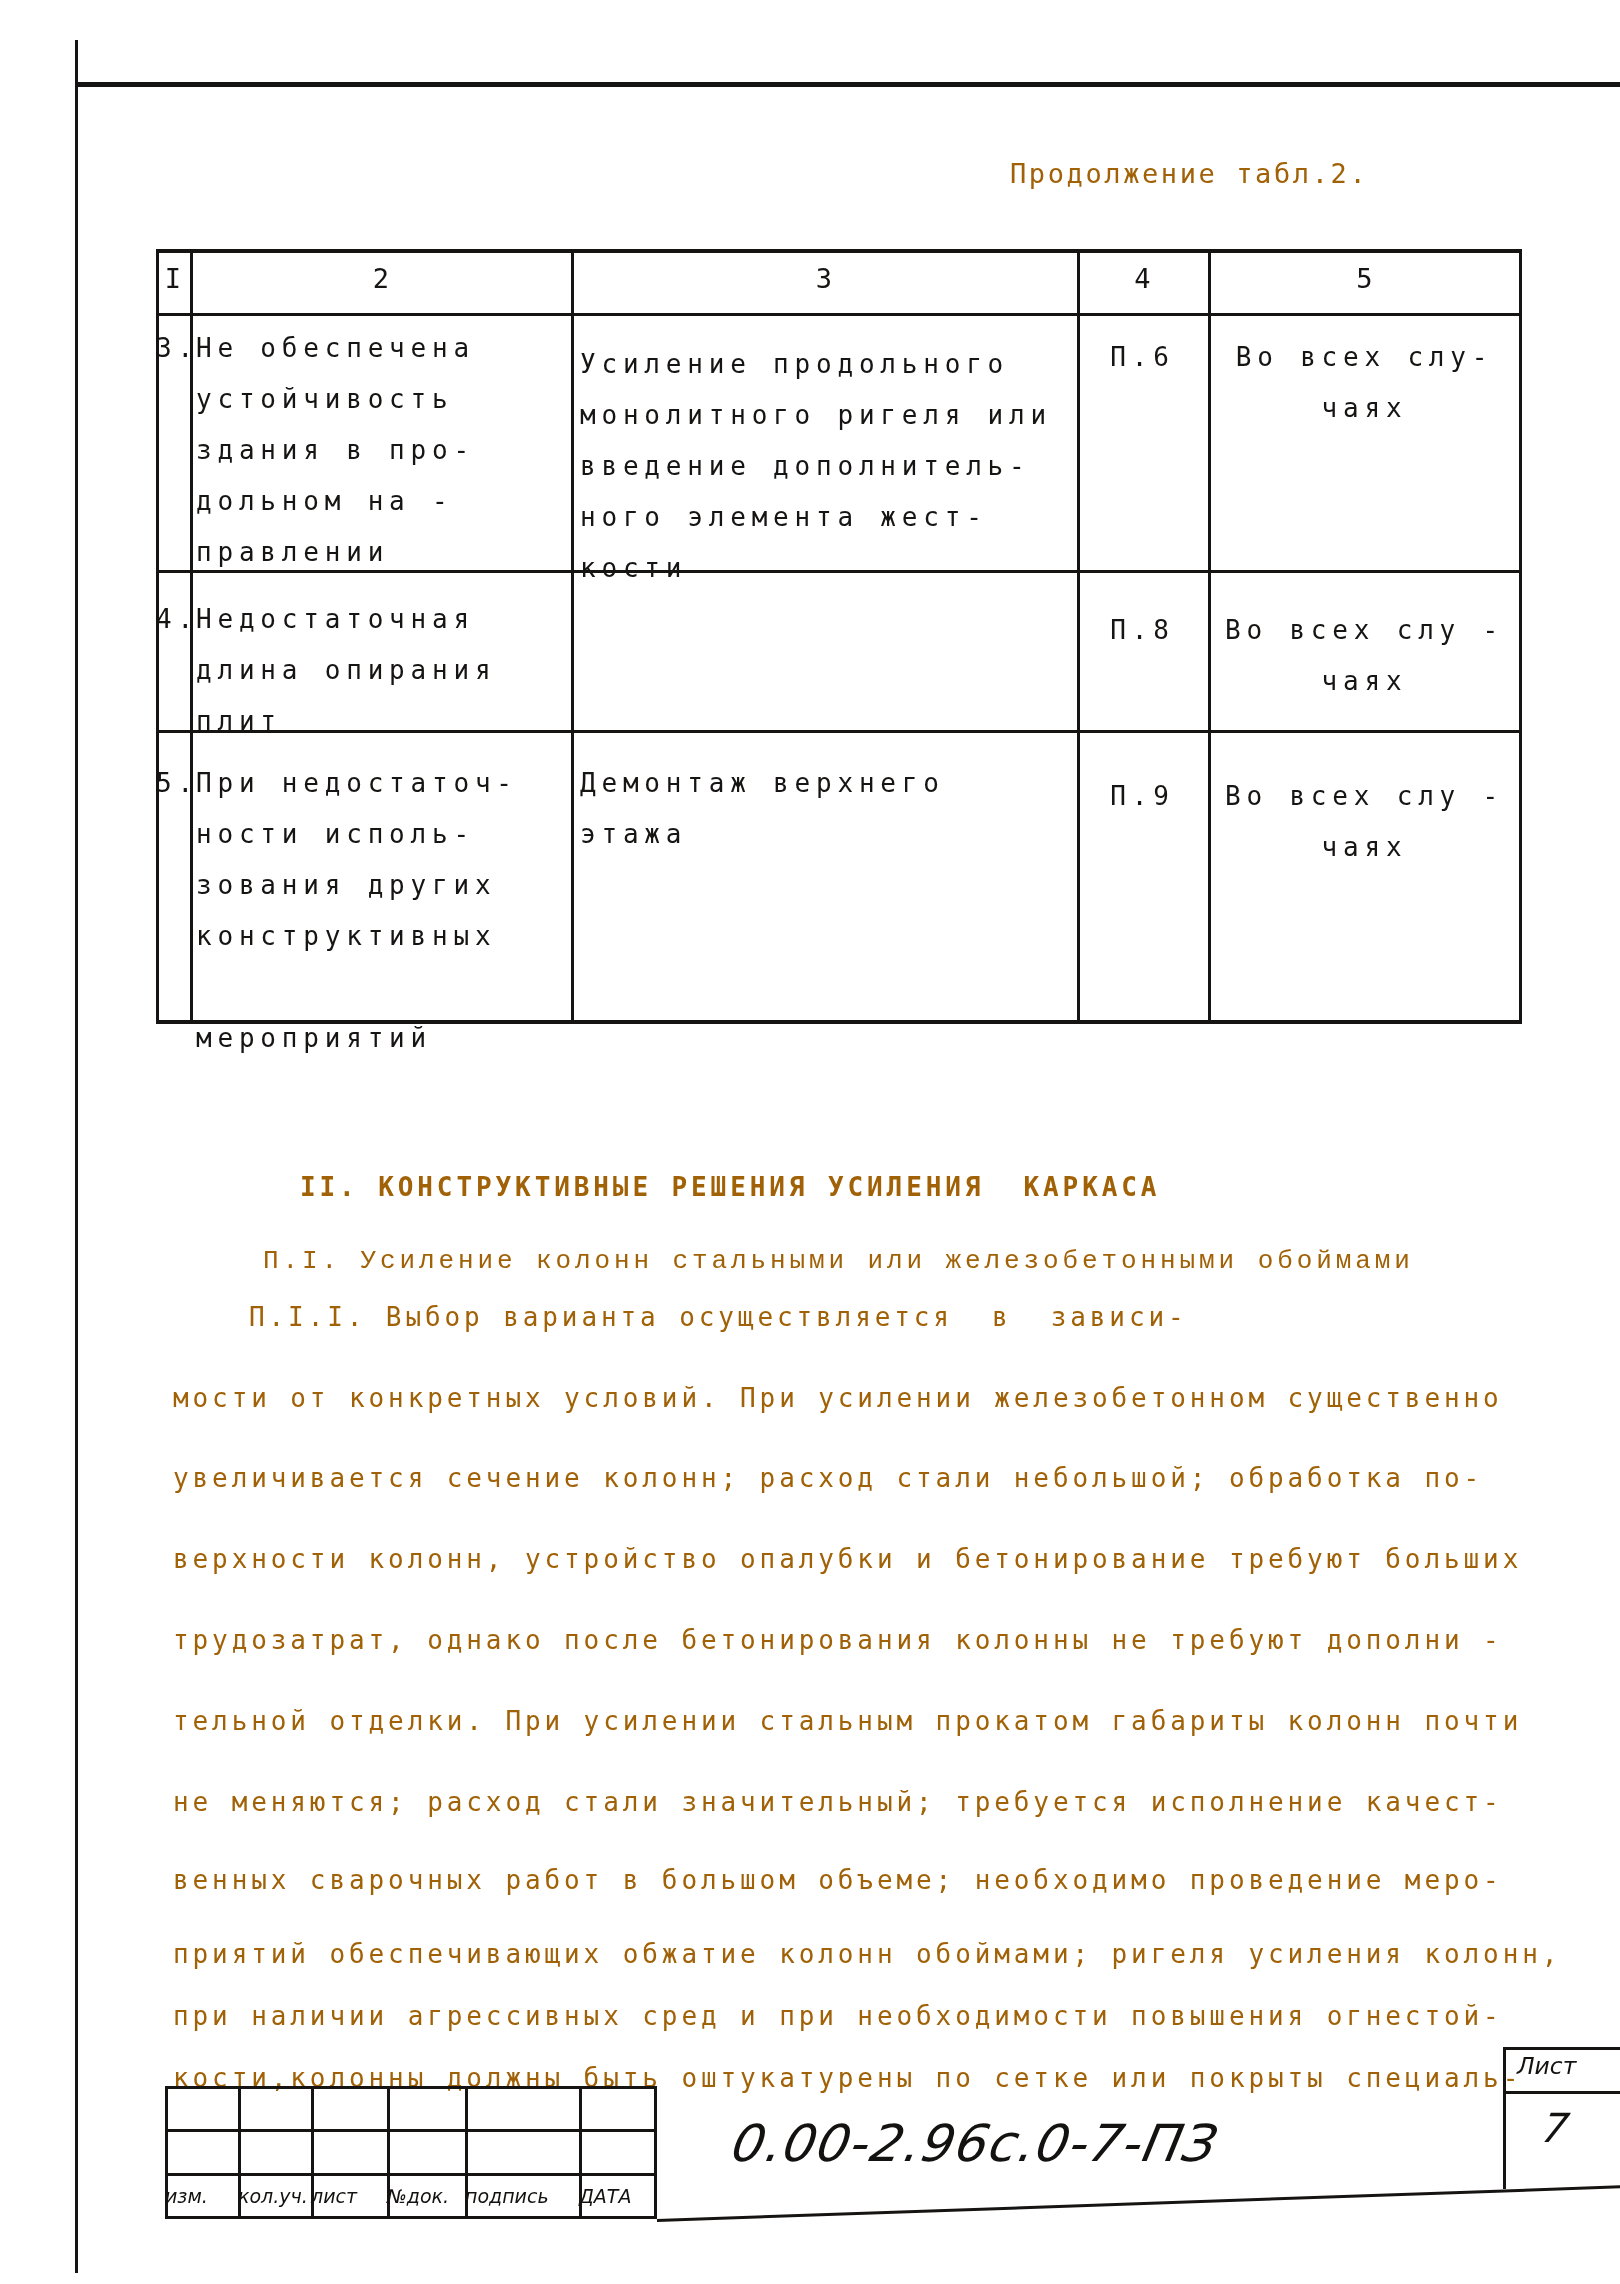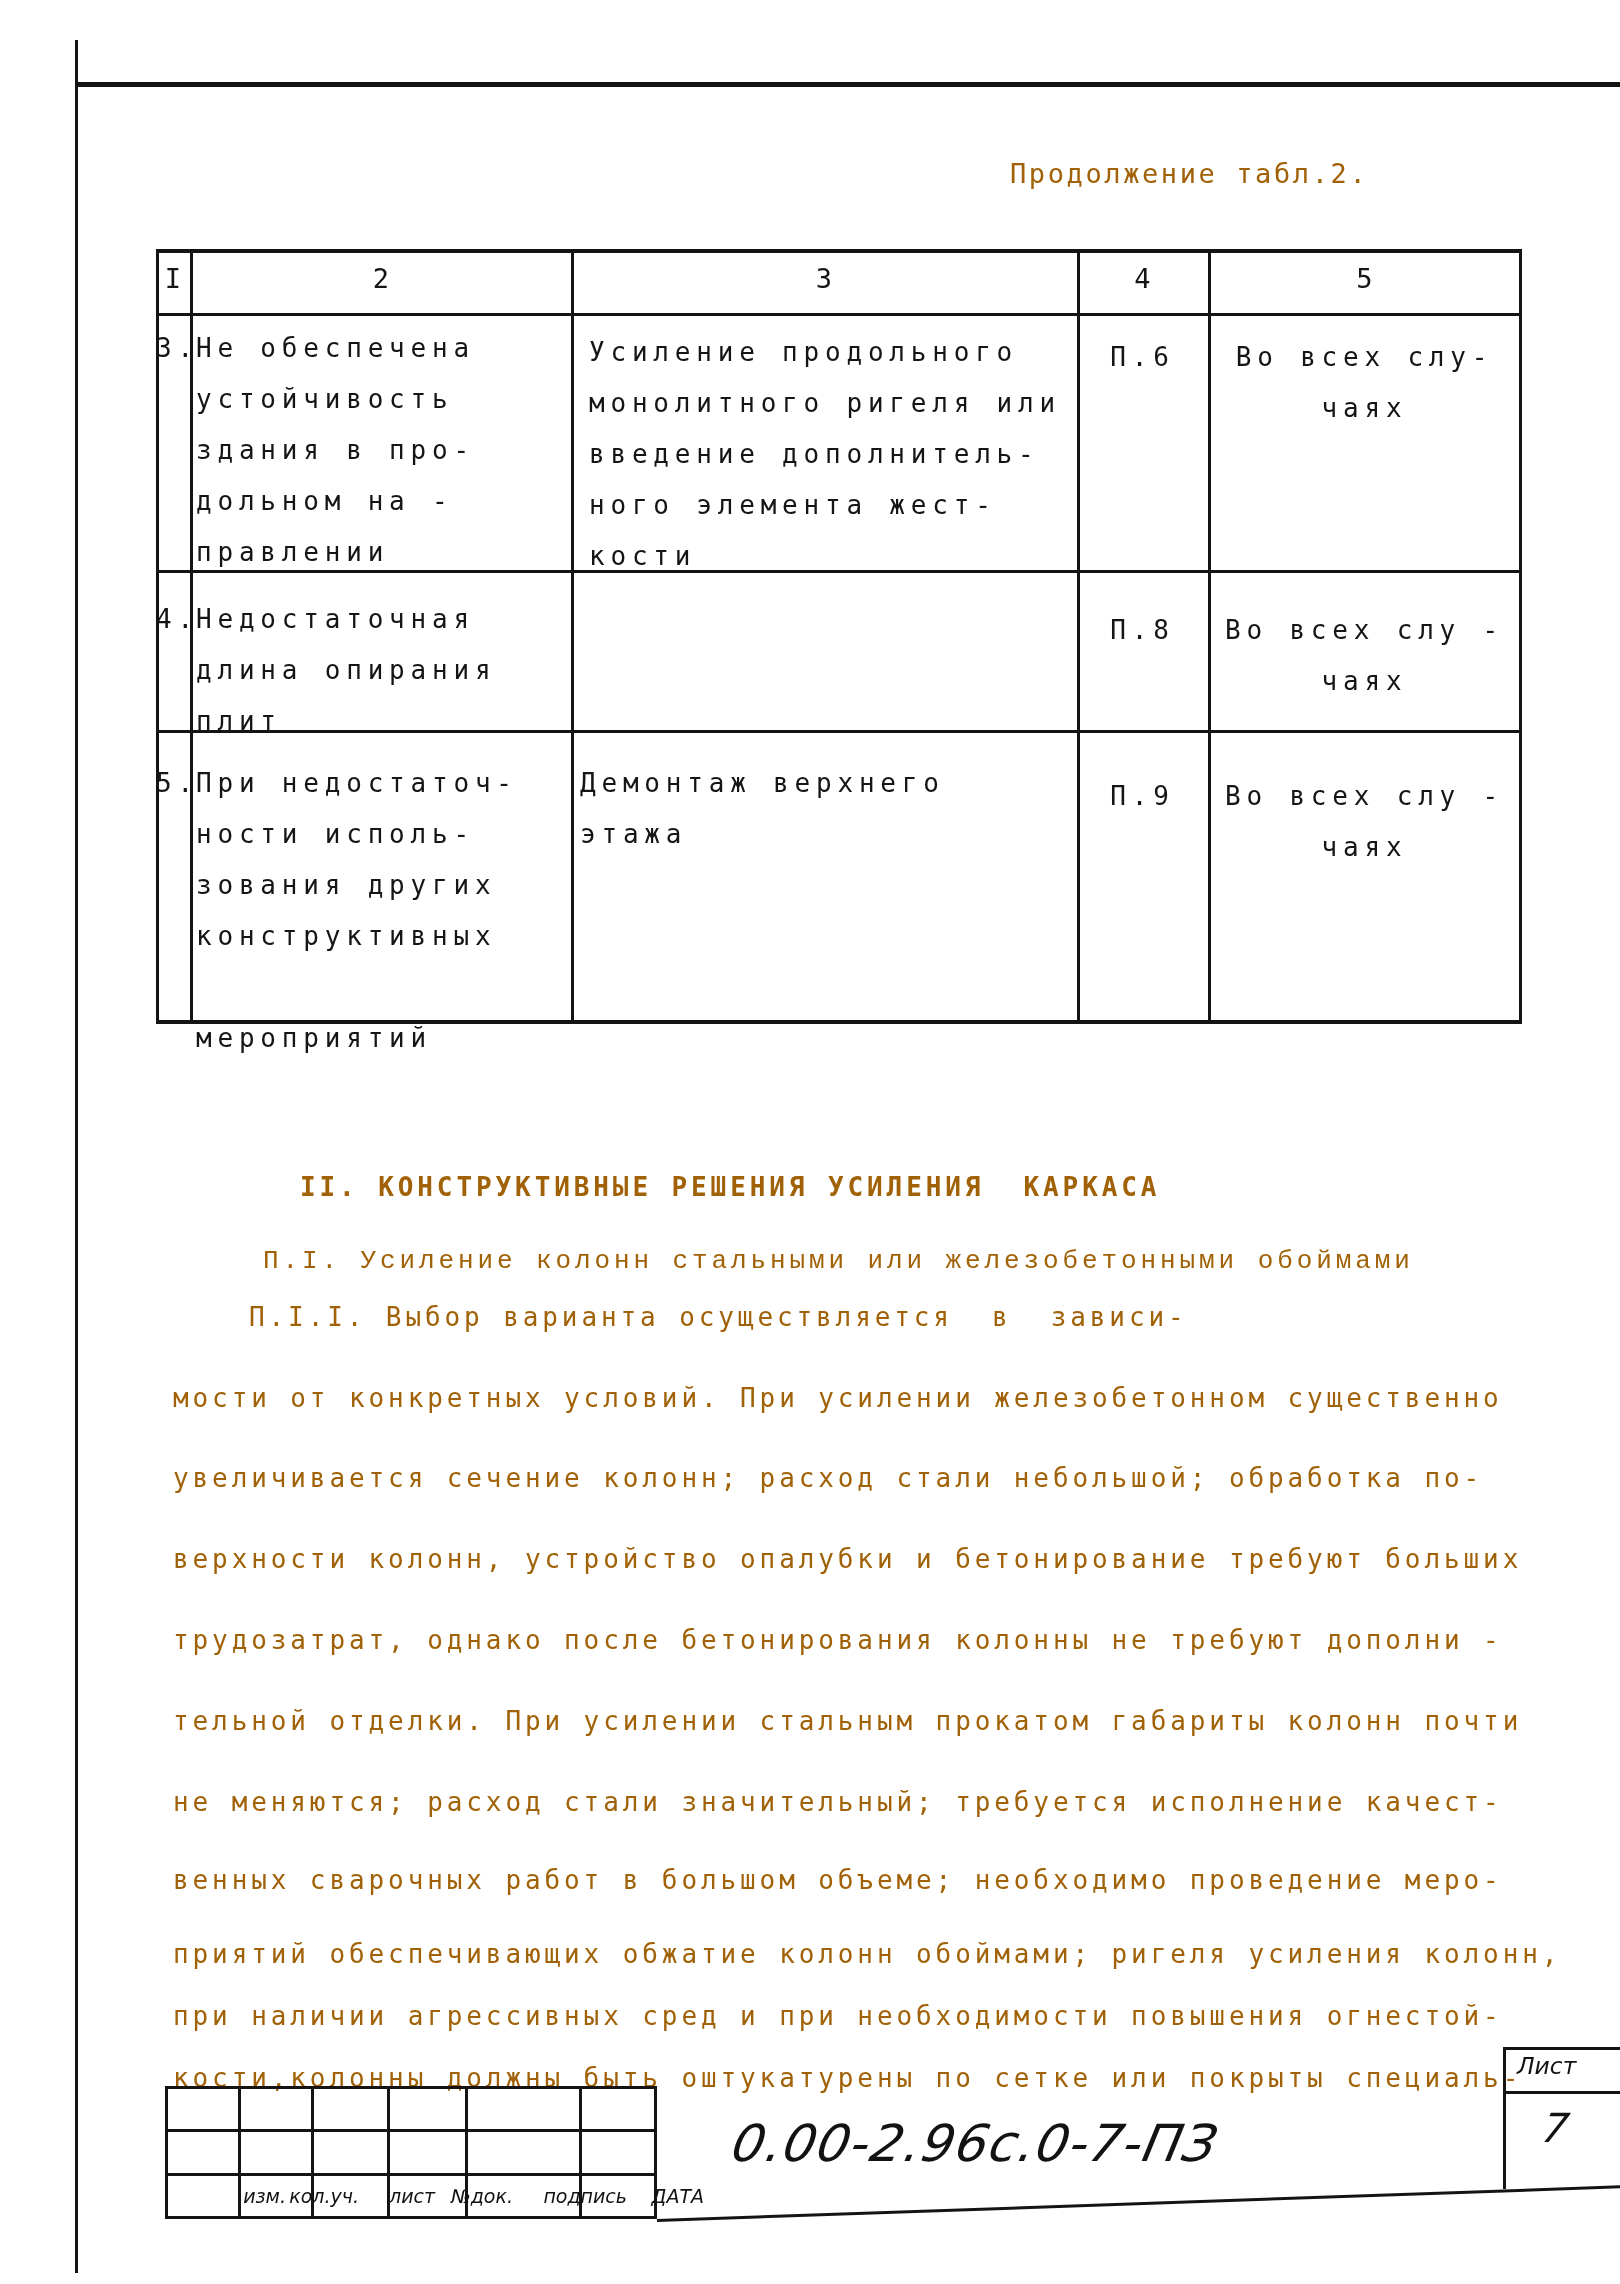--- a/index.html
+++ b/index.html
@@ -45,22 +45,21 @@
   }
   
   .hand{
     position:absolute;
     font-family:"DejaVu Sans", sans-serif;
     font-style:italic;
     color:#131210;
   }
   .stamp-label{
     font-size:19px;
-    text-align:right;
-    margin-left:48px;
+    text-align:left;
   }
   #doc-number{
     font-size:51px;
     letter-spacing:1.3px;
     transform:skewX(-12deg);
   }
   #sheet-number{
     font-size:40px;
     transform:skewX(-10deg);
   }
@@ -96,21 +95,21 @@
     <div class="hdr" style="left:415px;width:506px;">3</div>
     <div class="hdr" style="left:921px;width:131px;">4</div>
     <div class="hdr" style="left:1052px;width:313px;">5</div>
 
     <div class="cell center" style="left:0;top:74px;width:36px;">3.</div>
     <div class="cell" style="left:40px;top:74px;width:373px;">Не обеспечена
 устойчивость
 здания в про-
 дольном на -
 правлении</div>
-    <div class="cell" style="left:424px;top:78px;width:503px;margin-left:9px;">Усиление продольного
+    <div class="cell" style="left:424px;top:90px;width:503px;">Усиление продольного
 монолитного ригеля или
 введение дополнитель-
 ного элемента жест-
 кости</div>
     <div class="cell center" style="left:921px;top:83px;width:131px;">П.6</div>
     <div class="cell center" style="left:1052px;top:83px;width:313px;">Во всех слу-
 чаях</div>
 
     <div class="cell center" style="left:0;top:345px;width:36px;">4.</div>
     <div class="cell" style="left:40px;top:345px;width:373px;">Недостаточная

